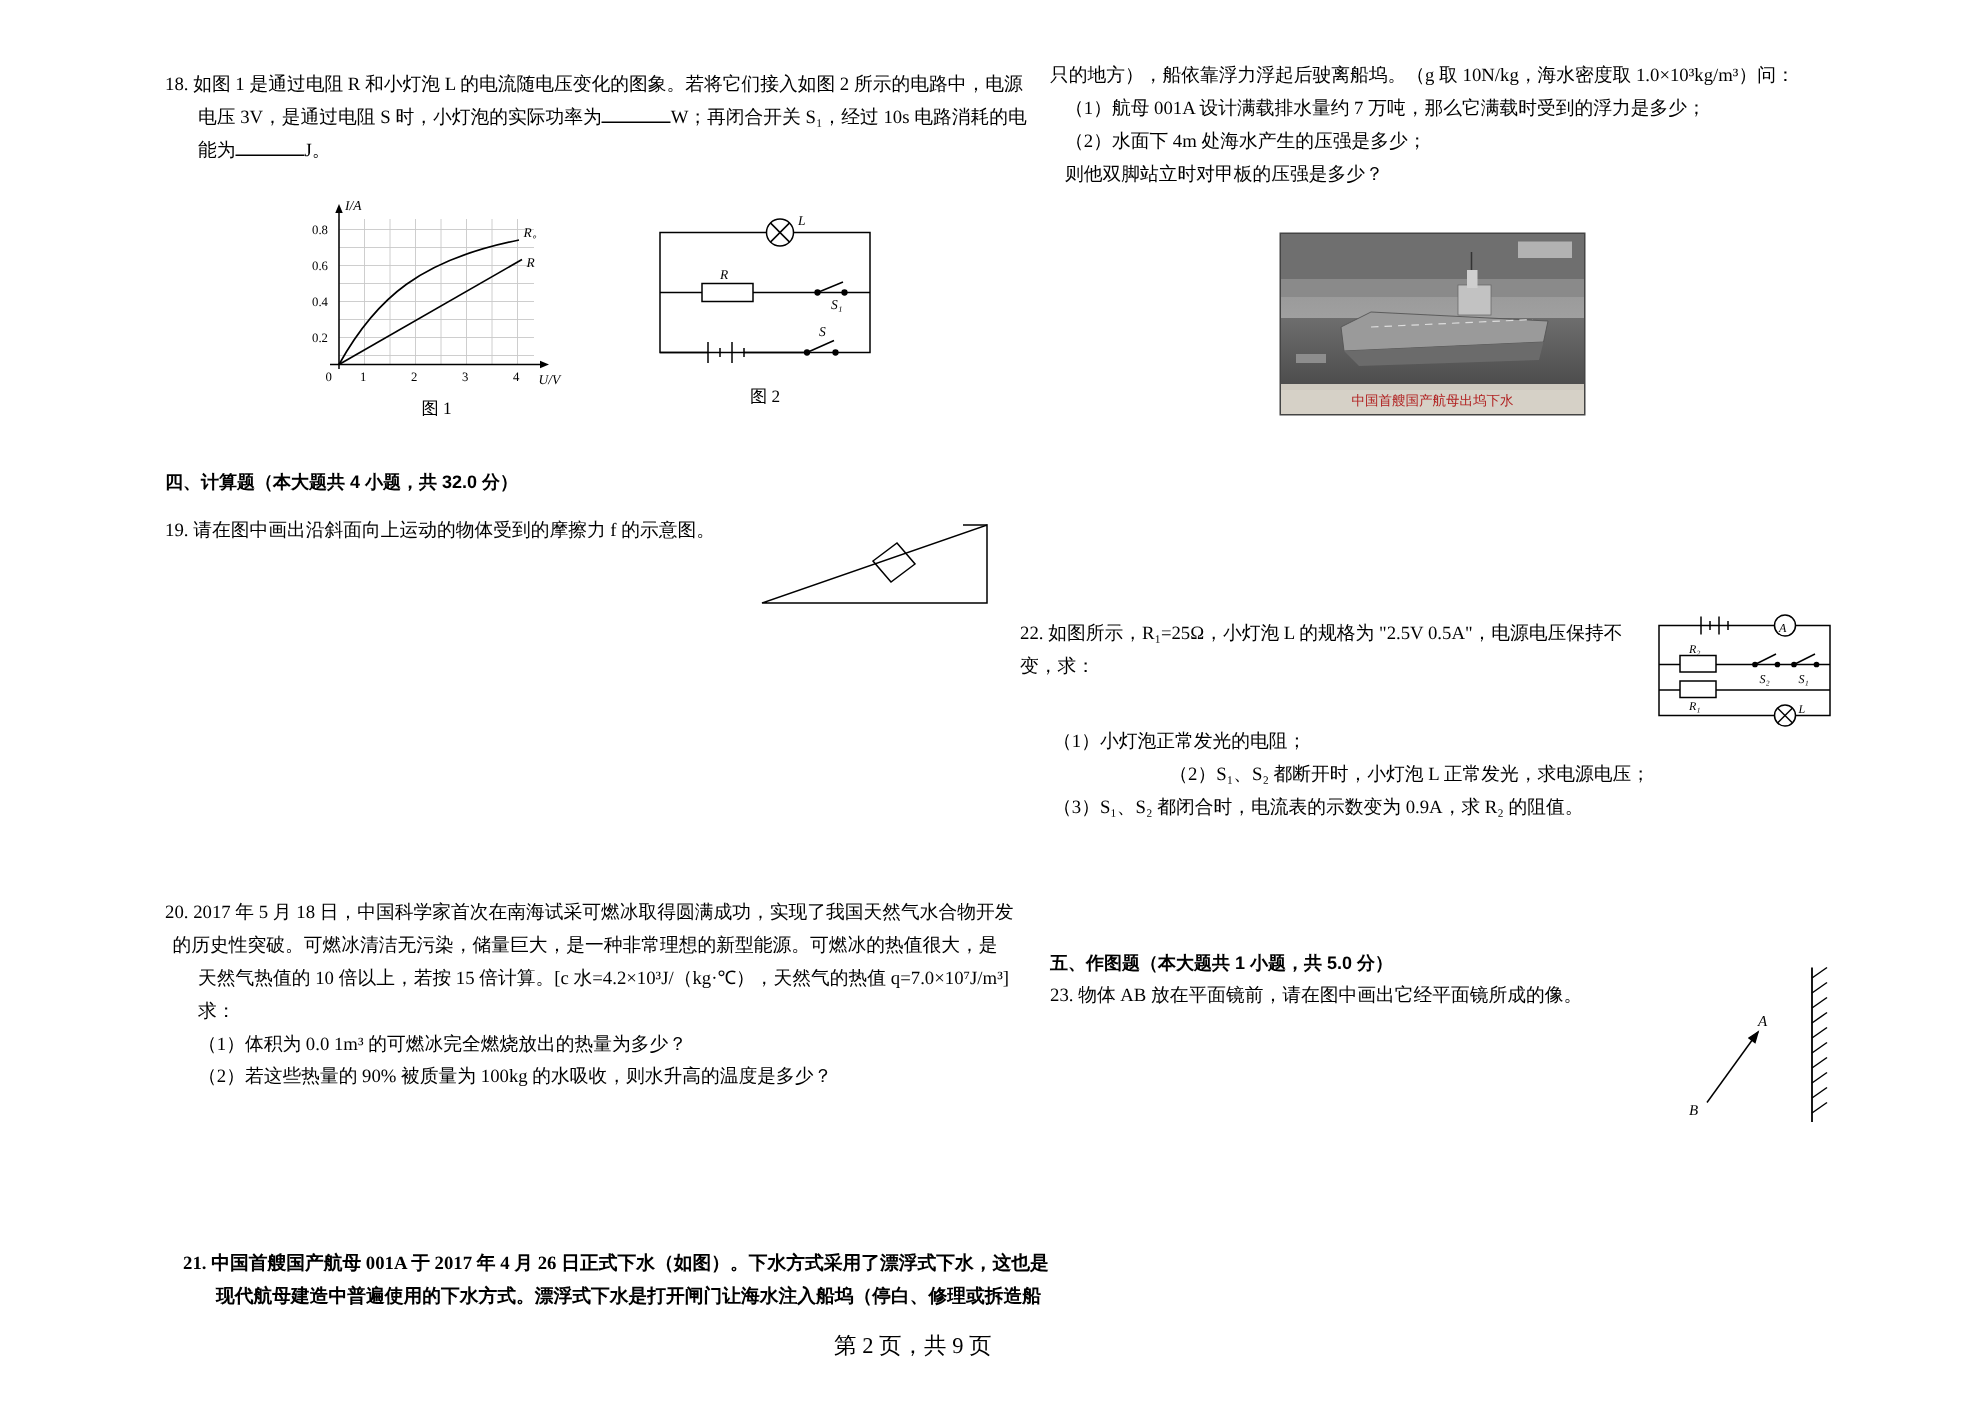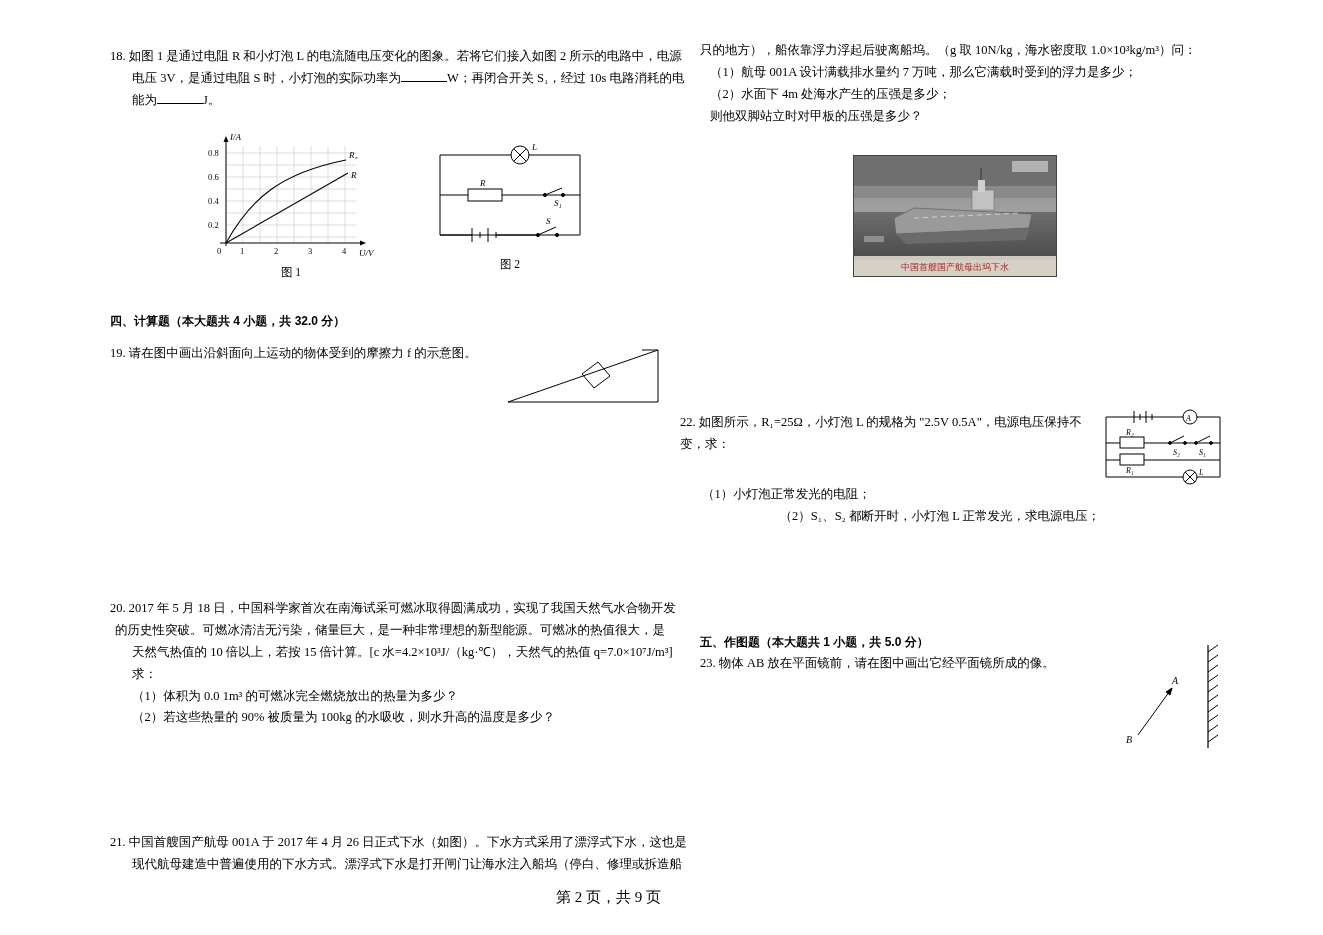--- a/index.html
+++ b/index.html
@@ -148,21 +148,21 @@
     <div class="line">
       <span>20.</span>
       <span>2017 年 5 月 18 日，中国科学家首次在南海试采可燃冰取得圆满成功，实现了我国天然气水合物开发</span>
     </div>
     <div class="line" style="margin-left:5px;">的历史性突破。可燃冰清洁无污染，储量巨大，是一种非常理想的新型能源。可燃冰的热值很大，是</div>
     <div class="line" style="margin-left:22px;">天然气热值的 10 倍以上，若按 15 倍计算。[c 水=4.2×10³J/（kg·℃），天然气的热值 q=7.0×10⁷J/m³]求：</div>
     <div class="line" style="margin-left:22px;">（1）体积为 0.0 1m³ 的可燃冰完全燃烧放出的热量为多少？</div>
     <div class="line" style="margin-left:22px;">（2）若这些热量的 90% 被质量为 100kg 的水吸收，则水升高的温度是多少？</div>
   </div>
 
-  <div class="q" style="left:110px;top:832px;width:580px;">
+  <div class="q" style="left:122px;top:832px;width:580px;font-weight:bold;">
     <div class="line">
       <span>21.</span>
       <span>中国首艘国产航母 001A 于 2017 年 4 月 26 日正式下水（如图）。下水方式采用了漂浮式下水，这也是</span>
     </div>
     <div class="line" style="margin-left:22px;">现代航母建造中普遍使用的下水方式。漂浮式下水是打开闸门让海水注入船坞（停白、修理或拆造船</div>
   </div>
 
   <div class="q" style="left:700px;top:40px;width:530px;">
     <div class="line">只的地方），船依靠浮力浮起后驶离船坞。（g 取 10N/kg，海水密度取 1.0×10³kg/m³）问：</div>
     <div class="line" style="margin-left:10px;">（1）航母 001A 设计满载排水量约 7 万吨，那么它满载时受到的浮力是多少；</div>
@@ -206,20 +206,21 @@
     </svg>
   </div>
 
   <div class="q" style="left:680px;top:412px;width:420px;">
     <div class="line">
       <span>22.</span>
       <span>如图所示，R₁=25Ω，小灯泡 L 的规格为 "2.5V 0.5A"，电源电压保持不变，求：</span>
     </div>
     <div class="line" style="margin-left:22px;margin-top:28px;">（1）小灯泡正常发光的电阻；</div>
     <div class="line" style="margin-left:22px;text-align:right;">（2）S₁、S₂ 都断开时，小灯泡 L 正常发光，求电源电压；</div>
+    <div class="line" style="margin-left:22px;">（3）S₁、S₂ 都闭合时，电流表的示数变为 0.9A，求 R₂ 的阻值。</div>
   </div>
 
   <div style="position:absolute;left:1098px;top:405px;">
     <svg width="130" height="85" viewBox="0 0 130 85">
       <g stroke="#000" stroke-width="1" fill="none">
         <path d="M8,12 L122,12 L122,72 L8,72 Z"></path>
         <path d="M8,38 L122,38"></path>
         <path d="M8,55 L122,55"></path>
 
         <line x1="36" y1="6" x2="36" y2="18"></line>

